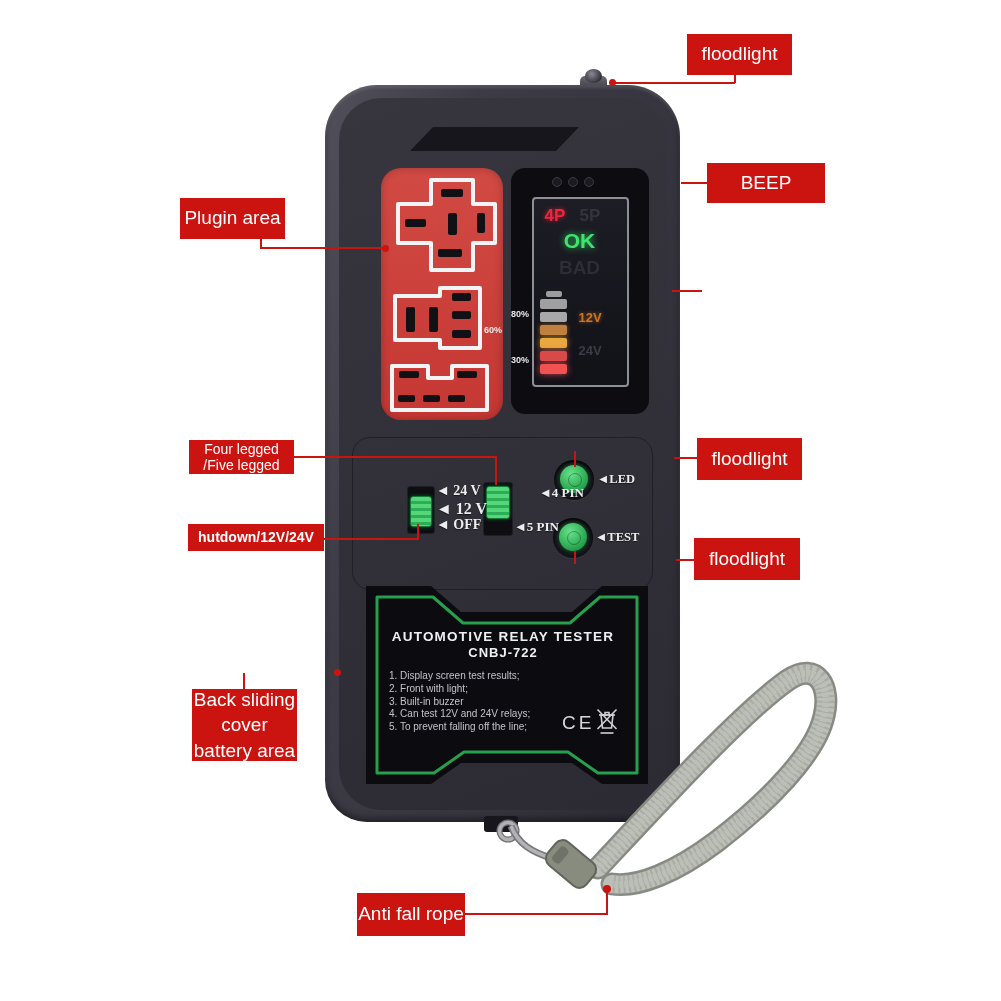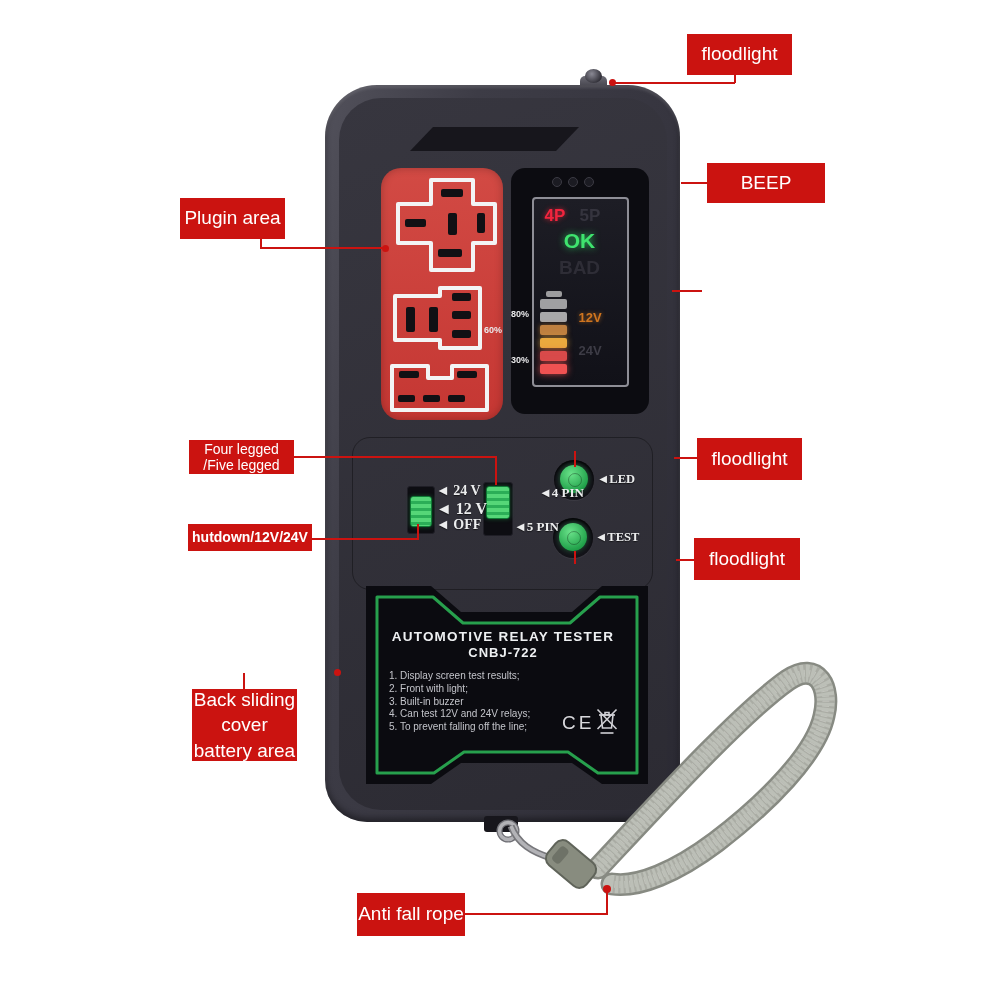--- a/index.html
+++ b/index.html
@@ -185,21 +185,21 @@
   </div>
   <div class="abs ce-mark z4" style="left:562px;top:712px;">CE</div>
 
   <div class="ann z6" style="left:687px;top:34px;width:105px;height:41px;">floodlight</div>
   <div class="ann z6" style="left:707px;top:163px;width:118px;height:40px;">BEEP</div>
   <div class="ann z6" style="left:180px;top:198px;width:105px;height:41px;">Plugin area</div>
   <div class="ann z6" style="left:697px;top:438px;width:105px;height:42px;">floodlight</div>
   <div class="ann z6" style="left:694px;top:538px;width:106px;height:42px;">floodlight</div>
   <div class="ann ann-multi z6" style="left:189px;top:440px;width:105px;height:34px;font-size:14px;line-height:1.15;">Four legged
 /Five legged</div>
-  <div class="ann z6" style="left:188px;top:524px;width:124px;height:27px;font-size:14px;font-weight:bold;">hutdown/12V/24V</div>
+  <div class="ann z6" style="left:188px;top:524px;width:136px;height:27px;font-size:14px;font-weight:bold;">hutdown/12V/24V</div>
   <div class="ann z6" style="left:192px;top:689px;width:105px;height:72px;line-height:1.35;">Back sliding cover battery area</div>
   <div class="ann z6" style="left:357px;top:893px;width:108px;height:43px;">Anti fall rope</div>
 
   <div class="line z6" style="left:734px;top:75px;width:2px;height:8px;"></div>
   <div class="line z6" style="left:613px;top:82px;width:122px;height:2px;"></div>
   <div class="dot z6" style="left:609px;top:79px;width:7px;height:7px;"></div>
   <div class="line z6" style="left:681px;top:182px;width:26px;height:2px;"></div>
   <div class="line z6" style="left:260px;top:239px;width:2px;height:10px;"></div>
   <div class="line z6" style="left:260px;top:247px;width:125px;height:2px;"></div>
   <div class="dot z6" style="left:382px;top:245px;width:7px;height:7px;"></div>

